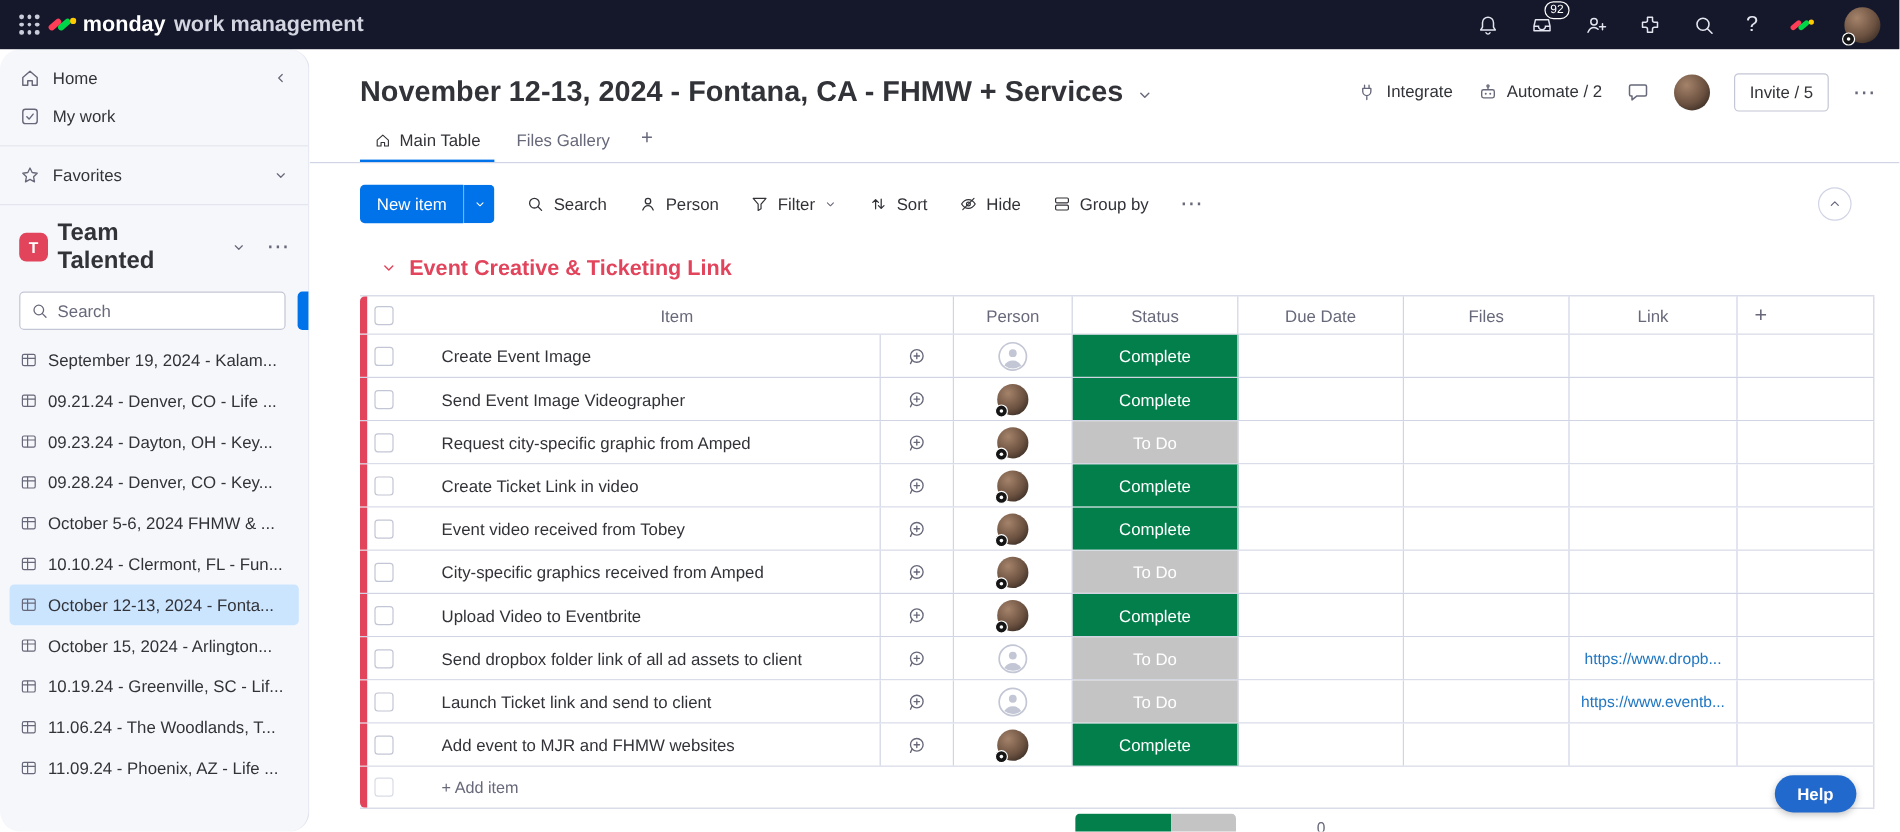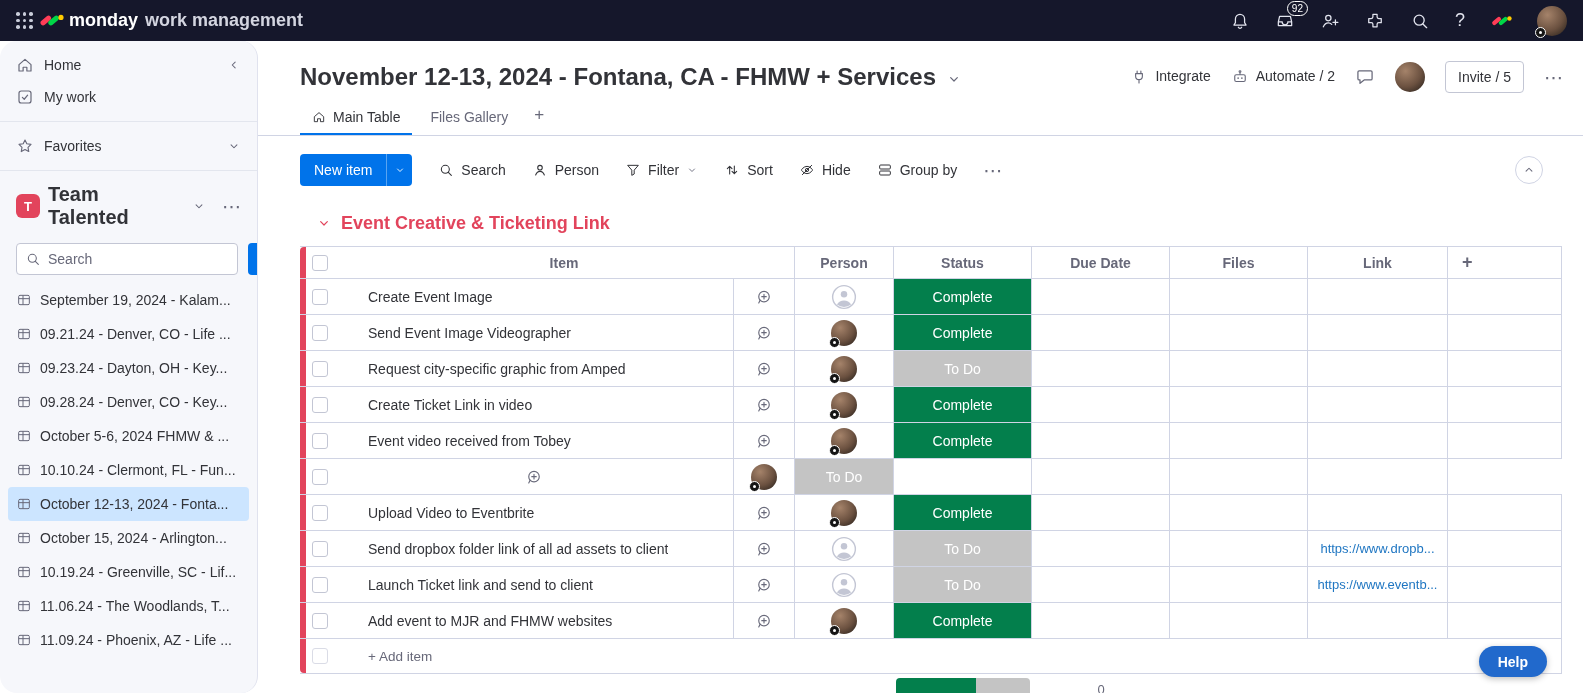--- a/index.html
+++ b/index.html
@@ -106,21 +106,21 @@
   .t-row{display:grid;grid-template-columns:6px 28px 400px 61px 99px 138px 138px 138px 140px 114px;
     height:36px;border-bottom:1px solid #d0d4e4;background:#fff;}
   .t-header{height:33px;border-top:1px solid #d0d4e4;
     grid-template-columns:6px 28px 461px 99px 138px 138px 138px 140px 114px;}
   .t-add{height:35px;grid-template-columns:6px 28px 1228px;}
   .c{display:flex;align-items:center;justify-content:center;min-width:0;overflow:hidden;}
   .br{border-right:1px solid #d0d4e4;}
   .bar{background:var(--group-color);}
   .t-header .bar{border-radius:4px 0 0 0;}
   .t-add .bar{border-radius:0 0 0 4px;}
-  .hdr{color:#676879;font-weight:700;}
+  .hdr{color:#676879;font-weight:400;}
   .add-col-hdr{justify-content:flex-start;padding-left:14px;font-size:18px;}
   .checkbox{width:16px;height:16px;border:1px solid #c3c6d4;border-radius:3px;background:#fff;flex:none;}
   .t-add .checkbox{border-color:#dadce6;}
   .col-item{justify-content:flex-start;padding-left:34px;}
   .item-label{white-space:nowrap;overflow:hidden;text-overflow:ellipsis;cursor:pointer;}
   .col-chat{color:#676879;cursor:pointer;}
   .col-status{color:#fff;cursor:pointer;}
   .link-text{color:var(--link-blue);font-size:13px;white-space:nowrap;overflow:hidden;
     text-overflow:ellipsis;max-width:128px;cursor:pointer;}
   .add-item-cell{justify-content:flex-start;padding-left:34px;font-size:13.5px;color:#676879;
@@ -651,20 +651,23 @@
         <div class="c col-due br"></div>
         <div class="c col-files br"></div>
         <div class="c col-link br"></div>
         <div class="c col-add br"></div>
       </div>
         <div class="t-row">
         <div class="c bar"></div>
         <div class="c">
             <span class="checkbox"></span>
           </div>
+        <div class="c col-item br">
+            <span class="item-label">City-specific graphics received from Amped</span>
+          </div>
         <div class="c col-chat br">
             <svg class="i18">
               <use href="#sym-bubble-plus"></use>
             </svg>
           </div>
         <div class="c col-person br">
             <span class="avatar av26">
               <span class="av-badge"></span>
             </span>
           </div>

